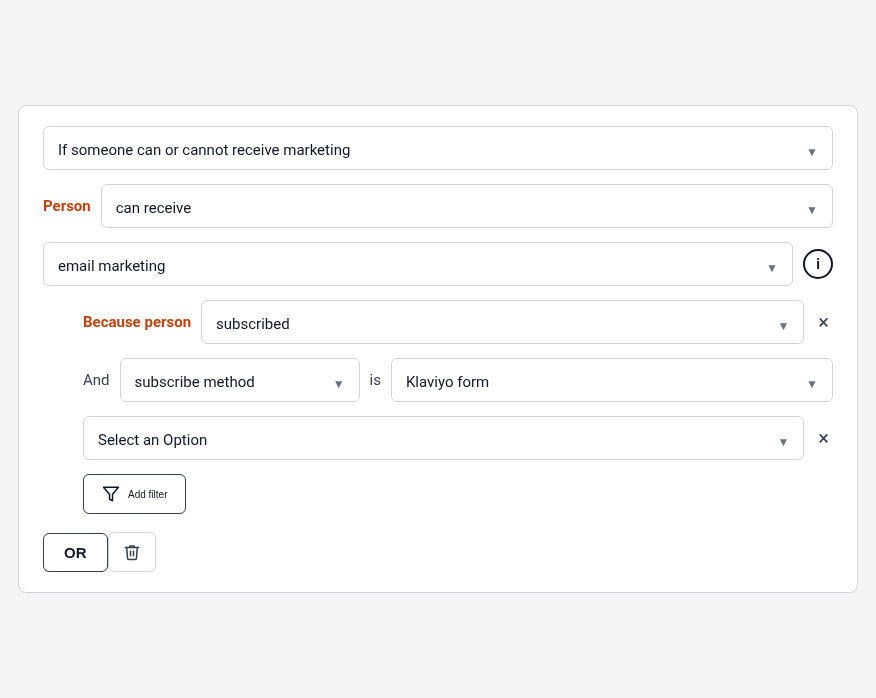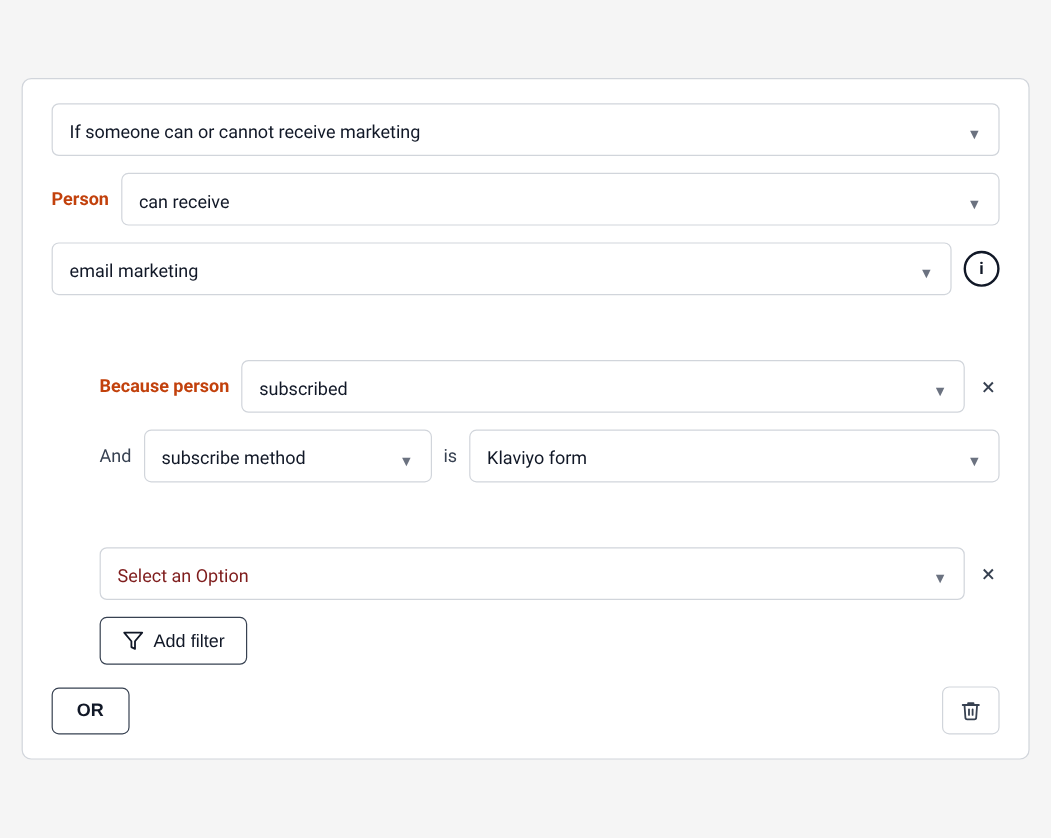--- a/index.html
+++ b/index.html
@@ -89,21 +89,20 @@
       font-weight: 400;
       flex-shrink: 0;
       padding: 4px;
     }
 
     .row-because {
       display: flex;
       align-items: center;
       gap: 10px;
       padding-left: 40px;
-      margin-top: 40px;
     }
 
     .row-and {
       display: flex;
       align-items: center;
       gap: 10px;
       padding-left: 40px;
     }
 
     .is-label {
@@ -115,36 +114,36 @@
 
     .add-filter-btn {
       display: flex;
       align-items: center;
       gap: 8px;
       border: 1.5px solid #374151;
       border-radius: 6px;
       padding: 10px 18px;
       background: #ffffff;
       cursor: pointer;
-      font-size: 15px;
+      font-size: 10px;
       color: #111827;
       font-weight: 500;
       width: fit-content;
       margin-left: 40px;
       justify-content: space-between;
     }
 
     .add-filter-btn svg {
       flex-shrink: 0;
     }
 
     .bottom-row {
       display: flex;
       align-items: center;
-      justify-content: space-between;
+      justify-content: flex-start;
       margin-top: 4px;
     }
 
     .or-btn {
       border: 1.5px solid #374151;
       border-radius: 6px;
       padding: 10px 20px;
       background: #ffffff;
       cursor: pointer;
       font-size: 15px;
@@ -166,21 +165,21 @@
     }
 
     .select-text {
       flex: 1;
       overflow: hidden;
       text-overflow: ellipsis;
       white-space: nowrap;
     }
 
     .placeholder-text {
-      color: #7f1d1d;
+      color: #0f172a;
     }
 
     .subscribe-method-box {
       width: 240px;
       flex-shrink: 0;
     }
 
     .klaviyo-box {
       flex: 1;
       gap: 26px;

